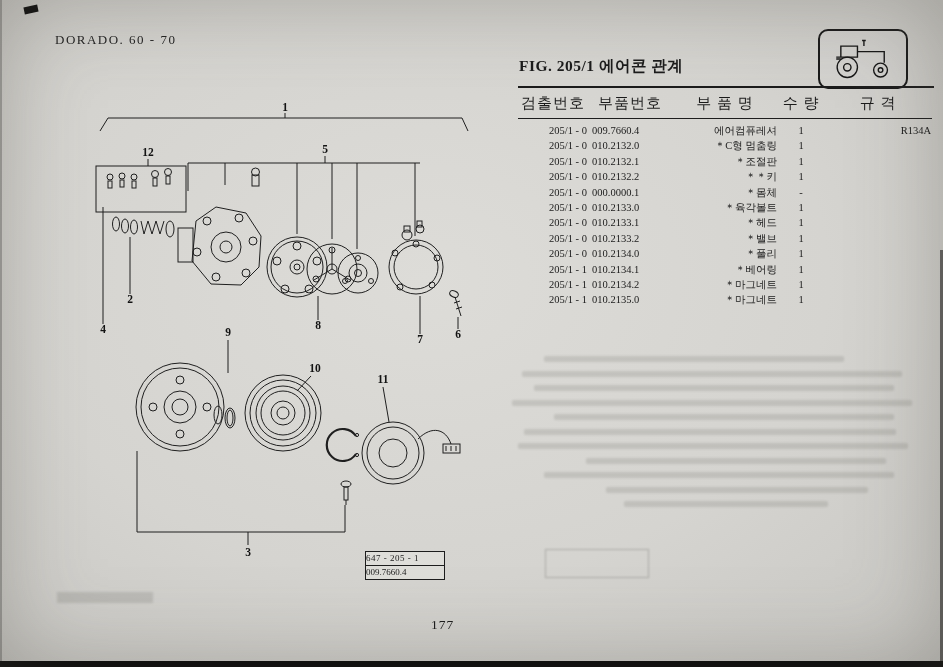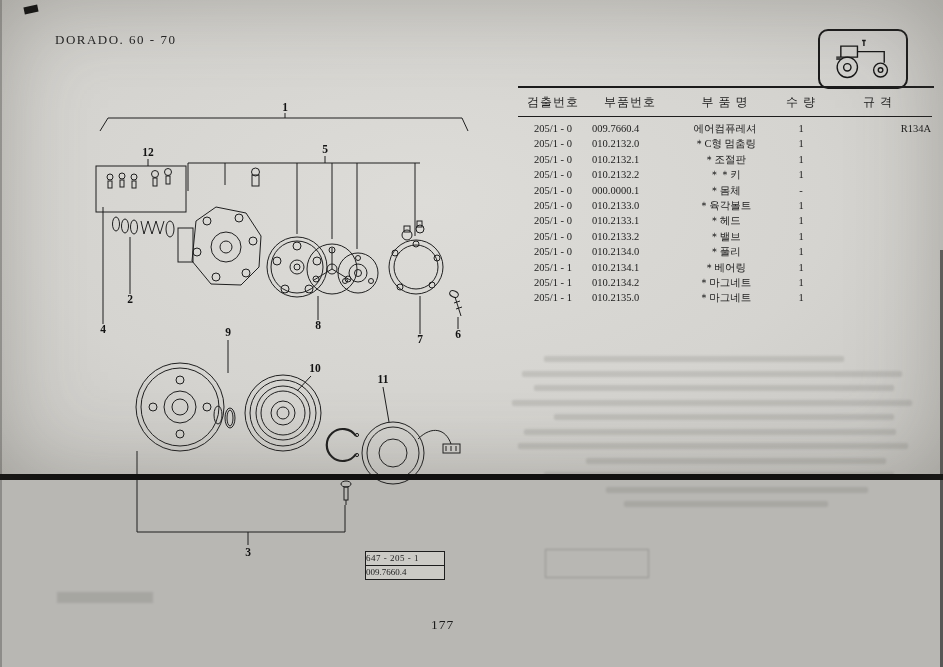--- a/index.html
+++ b/index.html
@@ -2,21 +2,21 @@
 <html><head>
 <meta charset="utf-8">
 <style>
   html,body{margin:0;padding:0;}
   body{
     width:943px;height:667px;overflow:hidden;
     background:#b8b7b3;
     font-family:"Liberation Serif", serif;
   }
   .page{
-    position:relative;width:943px;height:480px;
+    position:relative;width:943px;height:667px;
     background:radial-gradient(ellipse at 45% 42%, #dddcd8 0%, #d5d4d0 55%, #c7c6c2 100%);
     color:#1b1b1b;
   }
   .page::after{
     content:"";position:absolute;inset:0;pointer-events:none;
     box-shadow:inset 0 0 90px rgba(80,78,70,0.35);
   }
   
   .edge-bottom{position:absolute;left:0;bottom:0;width:943px;height:6px;background:#070707;}
   .edge-right{position:absolute;right:0;top:250px;width:3px;height:417px;background:rgba(10,10,10,0.55);}
@@ -32,28 +32,28 @@
   }
 
   .fig-title{position:absolute;left:519px;top:56px;font-size:15.5px;font-weight:bold;letter-spacing:0.5px;}
   .title-rule{position:absolute;left:518px;top:86px;width:416px;height:2px;background:#1c1c1c;}
 
   .parts-table{
     position:absolute;left:518px;top:92px;width:414px;
     border-collapse:collapse;table-layout:fixed;
   }
   .parts-table th{
-    font-weight:normal;font-size:12px;letter-spacing:1px;text-align:center;
+    font-weight:normal;font-size:15px;letter-spacing:1px;text-align:center;
     padding:2px 0 5px 0;border-bottom:1.4px solid #1d1d1d;
   }
   .parts-table td{font-size:10.5px;line-height:13.4px;white-space:nowrap;overflow:hidden;}
   .parts-table tbody tr:first-child td{padding-top:5px;}
-  td.c-ref{text-align:center;}
+  td.c-ref{text-align:right;}
   td.c-part_no{text-align:left;padding-left:4px;}
-  td.c-name{text-align:center;}
+  td.c-name{text-align:right;}
   td.c-qty{text-align:center;}
   td.c-spec{text-align:right;padding-left:2px;}
 
   .diagram{position:absolute;left:80px;top:95px;width:390px;height:500px;}
   .diagram .ln{stroke:#1f1f1f;fill:none;stroke-width:1;}
   .diagram .co{
     font-family:"Liberation Serif", serif;font-size:11.5px;font-weight:bold;
     fill:#131313;text-anchor:middle;
   }
 
@@ -90,20 +90,21 @@
       <g fill="none" stroke="#161616" stroke-width="1.5">
         <circle cx="24" cy="35" r="11"></circle>
           <circle cx="24" cy="35" r="4"></circle>
         <circle cx="60" cy="38" r="7.5"></circle>
           <circle cx="60" cy="38" r="2.5"></circle>
         <path d="M12,26 H17 M17,24 V12 H35 V24 H12 M35,18 H64 V30 M42,12 V6 M40,6 H44"></path>
       </g>
     </svg>
   </div>
 
+  <div class="fig-title">FIG. 205/1 에어콘 관계</div>
   <div class="title-rule"></div>
 
   <table class="parts-table">
     <colgroup>
       <col style="width:70px">
         <col style="width:84px">
         <col style="width:106px">
       <col style="width:46px">
         <col style="width:108px">
     </colgroup>

